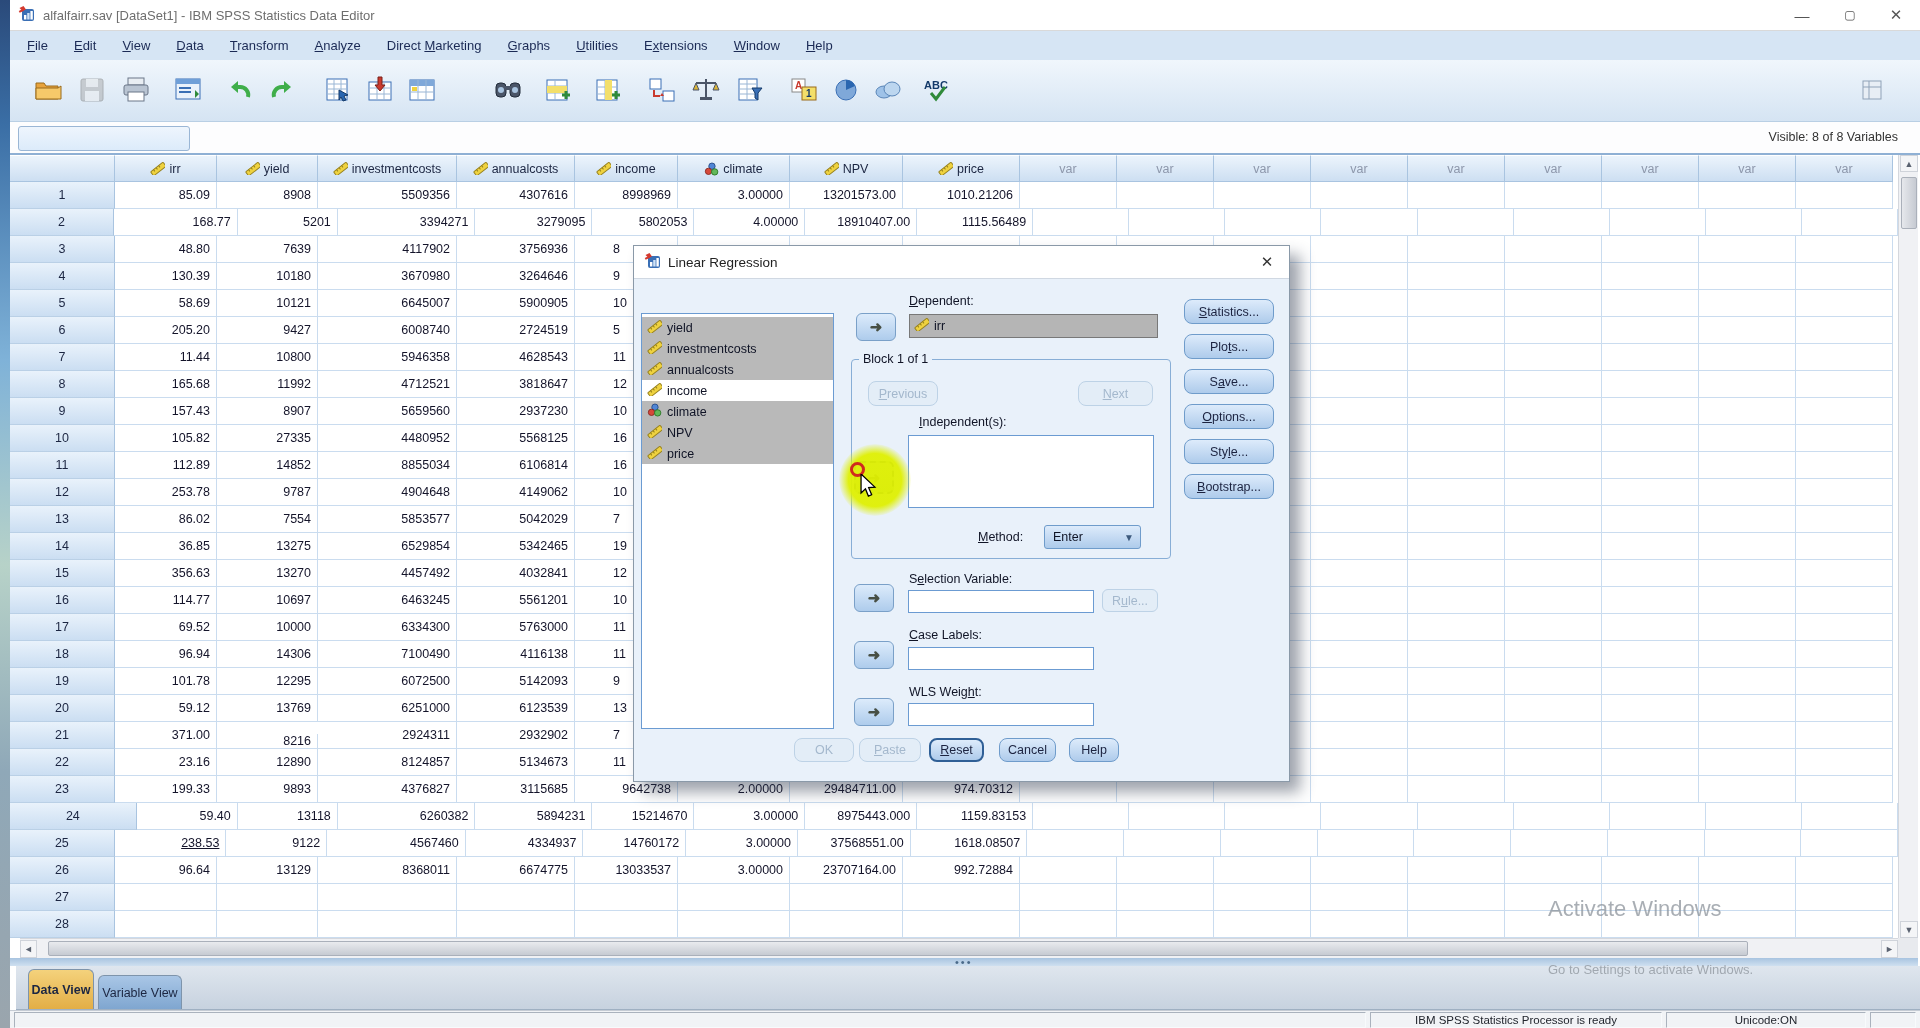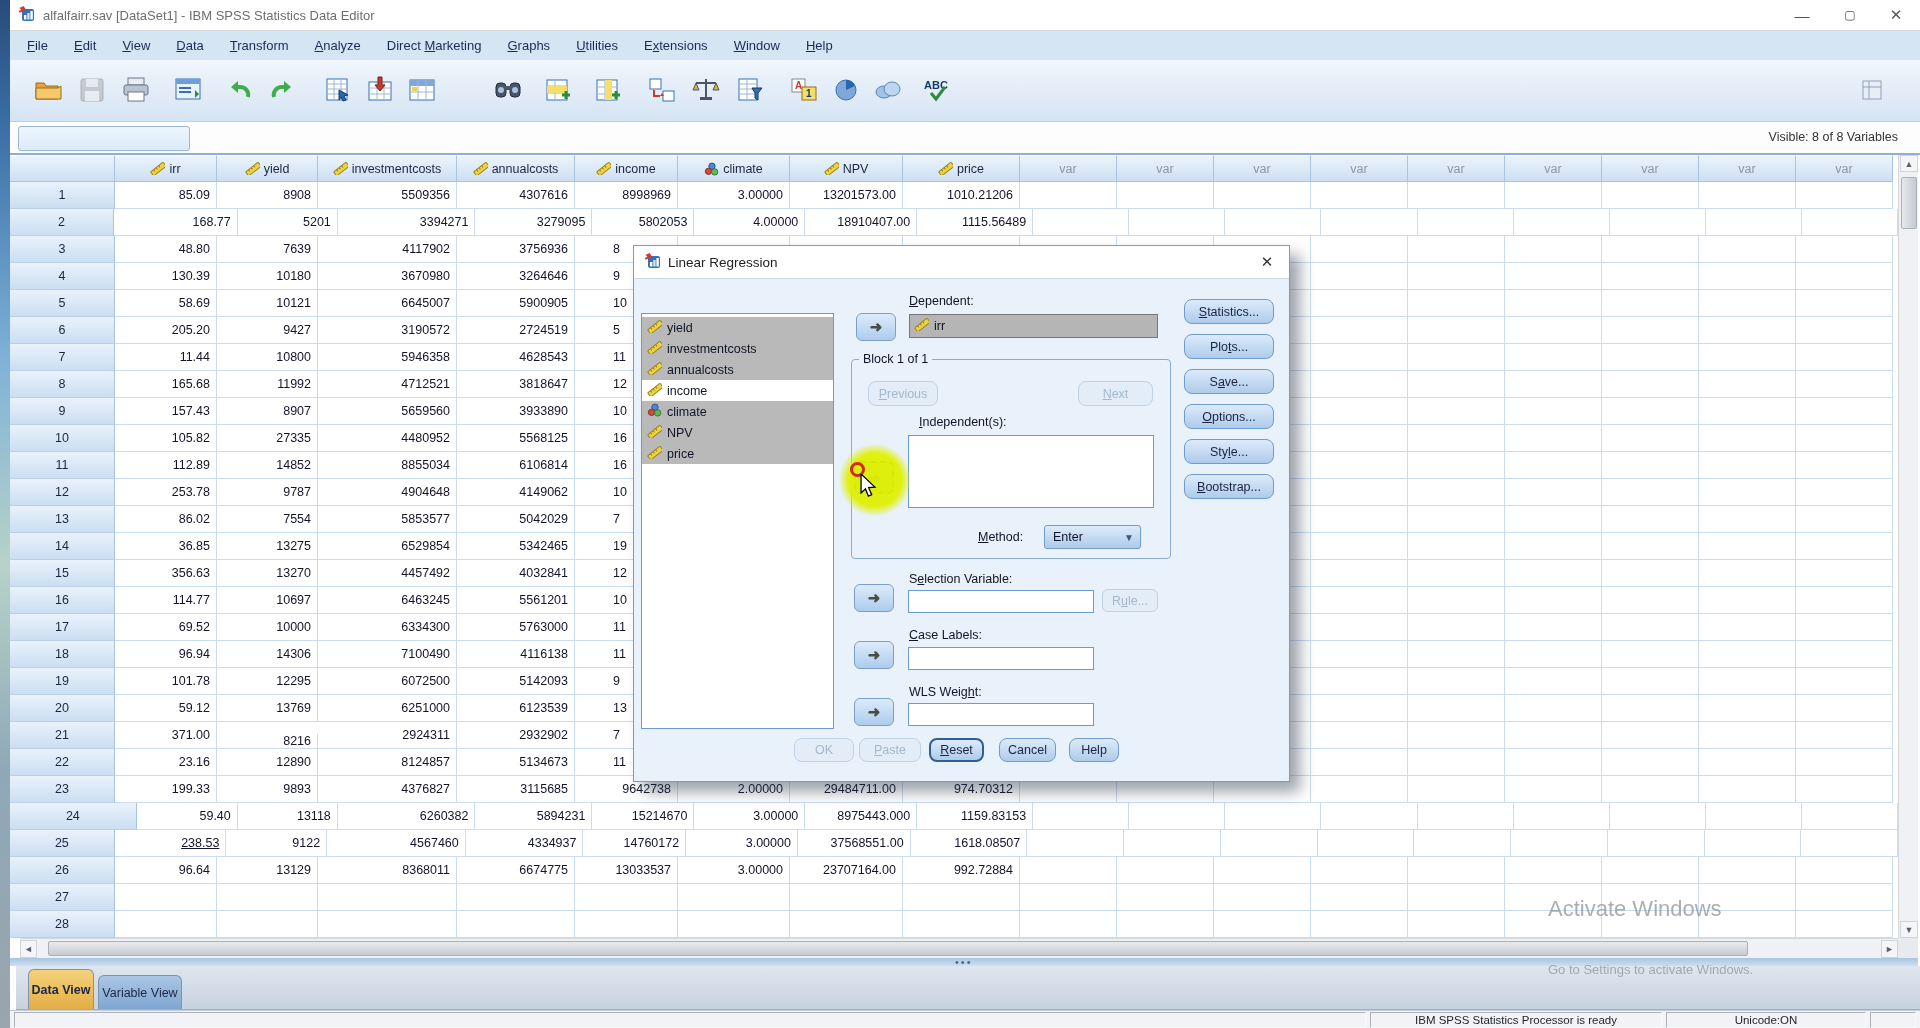--- a/index.html
+++ b/index.html
@@ -494,21 +494,21 @@
       <div class="dcell" style="width: 97px;"></div>
       <div class="dcell" style="width: 97px;"></div>
       <div class="dcell" style="width: 97px;"></div>
       <div class="dcell" style="width: 97px;"></div>
       <div class="dcell" style="width: 97px;"></div>
     </div>
     <div class="grid-row">
       <div class="rownum" style="width: 105px;">6</div>
       <div class="dcell" style="width: 102px;">205.20</div>
       <div class="dcell" style="width: 101px;">9427</div>
-      <div class="dcell" style="width: 139px;">3190572</div>
+      <div class="dcell" style="width: 139px;">6008740</div>
       <div class="dcell" style="width: 118px;">2724519</div>
       <div class="dcell clip" style="width: 103px;">5</div>
       <div class="dcell" style="width: 112px;"></div>
       <div class="dcell" style="width: 113px;"></div>
       <div class="dcell" style="width: 117px;"></div>
       <div class="dcell" style="width: 97px;"></div>
       <div class="dcell" style="width: 97px;"></div>
       <div class="dcell" style="width: 97px;"></div>
       <div class="dcell" style="width: 97px;"></div>
       <div class="dcell" style="width: 97px;"></div>
@@ -555,21 +555,21 @@
       <div class="dcell" style="width: 97px;"></div>
       <div class="dcell" style="width: 97px;"></div>
       <div class="dcell" style="width: 97px;"></div>
       <div class="dcell" style="width: 97px;"></div>
     </div>
     <div class="grid-row">
       <div class="rownum" style="width: 105px;">9</div>
       <div class="dcell" style="width: 102px;">157.43</div>
       <div class="dcell" style="width: 101px;">8907</div>
       <div class="dcell" style="width: 139px;">5659560</div>
-      <div class="dcell" style="width: 118px;">3933890</div>
+      <div class="dcell" style="width: 118px;">2937230</div>
       <div class="dcell clip" style="width: 103px;">10</div>
       <div class="dcell" style="width: 112px;"></div>
       <div class="dcell" style="width: 113px;"></div>
       <div class="dcell" style="width: 117px;"></div>
       <div class="dcell" style="width: 97px;"></div>
       <div class="dcell" style="width: 97px;"></div>
       <div class="dcell" style="width: 97px;"></div>
       <div class="dcell" style="width: 97px;"></div>
       <div class="dcell" style="width: 97px;"></div>
       <div class="dcell" style="width: 97px;"></div>

